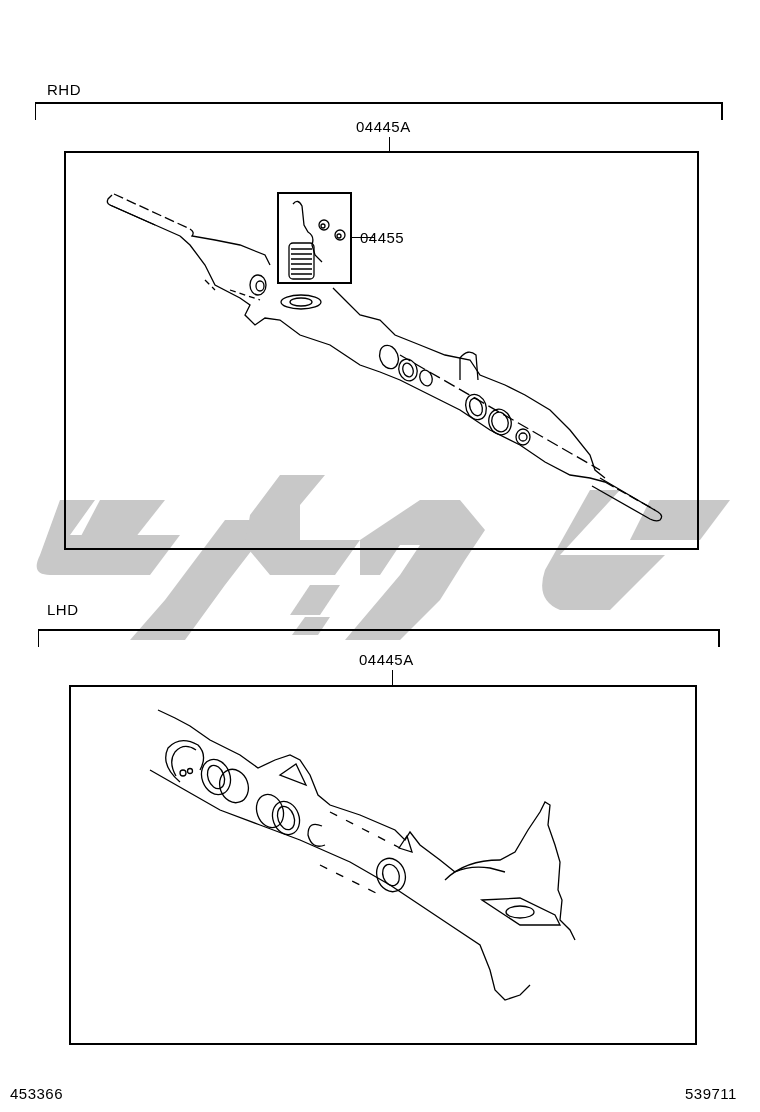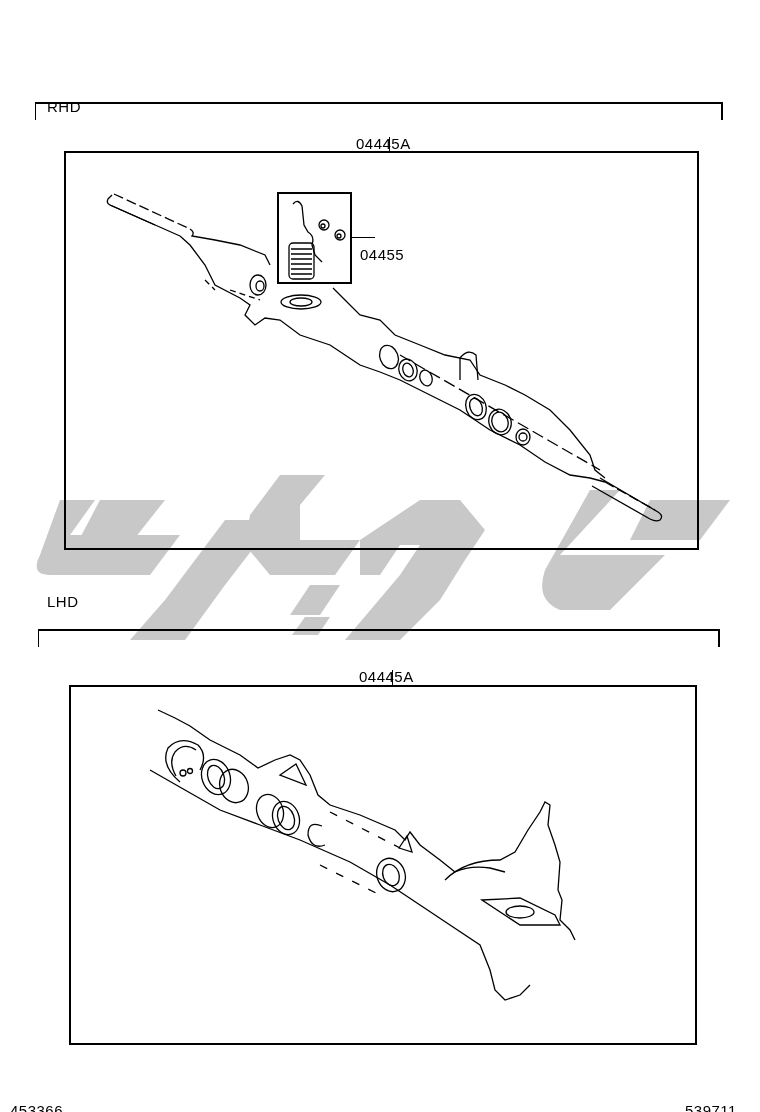--- a/index.html
+++ b/index.html
@@ -1,18 +1,18 @@
 <!DOCTYPE html>
 <html><head>
 <meta charset="utf-8">
 <style>
   html, body { margin:0; padding:0; background:#ffffff; }
   body { width:760px; height:1112px; position:relative; overflow:hidden;
          font-family:"DejaVu Sans", sans-serif; color:#000; }
-  .lbl { position:absolute; font-family:"Liberation Sans", sans-serif; font-size:15px; letter-spacing:0.5px; line-height:1;margin-top:17px; }
+  .lbl { position:absolute; font-family:"Liberation Sans", sans-serif; font-size:15px; letter-spacing:0.5px; line-height:1; }
   .bracket { position:absolute; border-top:2px solid #000; border-left:1.5px solid #000; border-right:2px solid #000; height:18px; box-sizing:border-box; }
   .panel { position:absolute; border:2px solid #000; box-sizing:border-box; background:transparent; }
   .leader { position:absolute; width:1px; background:#000; }
   svg.art { position:absolute; left:0; top:0; }
   .wm { position:absolute; left:0; top:0; pointer-events:none; }
 </style>
 </head>
 <body>
 
 <svg class="wm" width="760" height="1112" viewBox="0 0 760 1112">
@@ -84,21 +84,21 @@
 
   <path d="M293 204 Q298 198 302 206 L304 225 L308 232 Q315 236 312 245 L315 255 L322 262"></path>
   <rect x="289" y="243" width="25" height="36" rx="4"></rect>
   <path d="M291 249 H312 M291 254 H312 M291 259 H312 M291 264 H312 M291 269 H312 M291 274 H312"></path>
   <ellipse cx="324" cy="225" rx="5" ry="5"></ellipse>
   <circle cx="323" cy="226" r="2"></circle>
   <ellipse cx="340" cy="235" rx="5" ry="5"></ellipse>
   <circle cx="339" cy="236" r="2"></circle>
 </svg>
 
-<div class="lbl" style="left:47px; top:577px;">LHD</div>
+<div class="lbl" style="left:47px; top:602px;">LHD</div>
 <div class="bracket" style="left:38px; top:629px; width:682px;"></div>
 <div class="lbl" style="left:359px; top:652px;">04445A</div>
 <div class="leader" style="left:392px; top:670px; height:16px;"></div>
 <div class="panel" style="left:69px; top:685px; width:628px; height:360px;"></div>
 
 <svg class="art" width="760" height="1112" viewBox="0 0 760 1112" fill="none" stroke="#000" stroke-width="1.3">
 
   <path d="M158 710 L175 718 L190 726 L210 740 L240 755 L258 768 L275 760 L290 755 L300 760 L310 775 L318 795 L330 805 L360 815 L395 830 L405 840 L410 832 L420 845 L440 860 L455 872"></path>
 
   <path d="M150 770 L185 790 L220 810 L260 825 L300 840 L350 862 L390 885 L420 905 L450 925 L480 945 L490 970 L495 990 L505 1000 L520 995 L530 985"></path>

